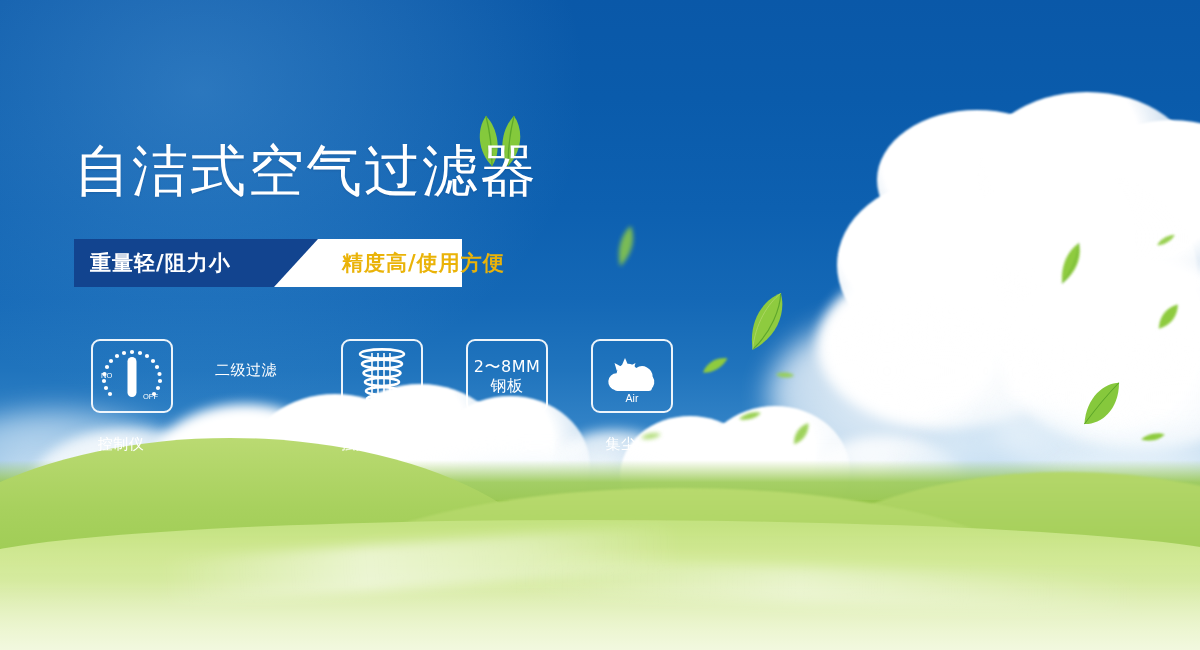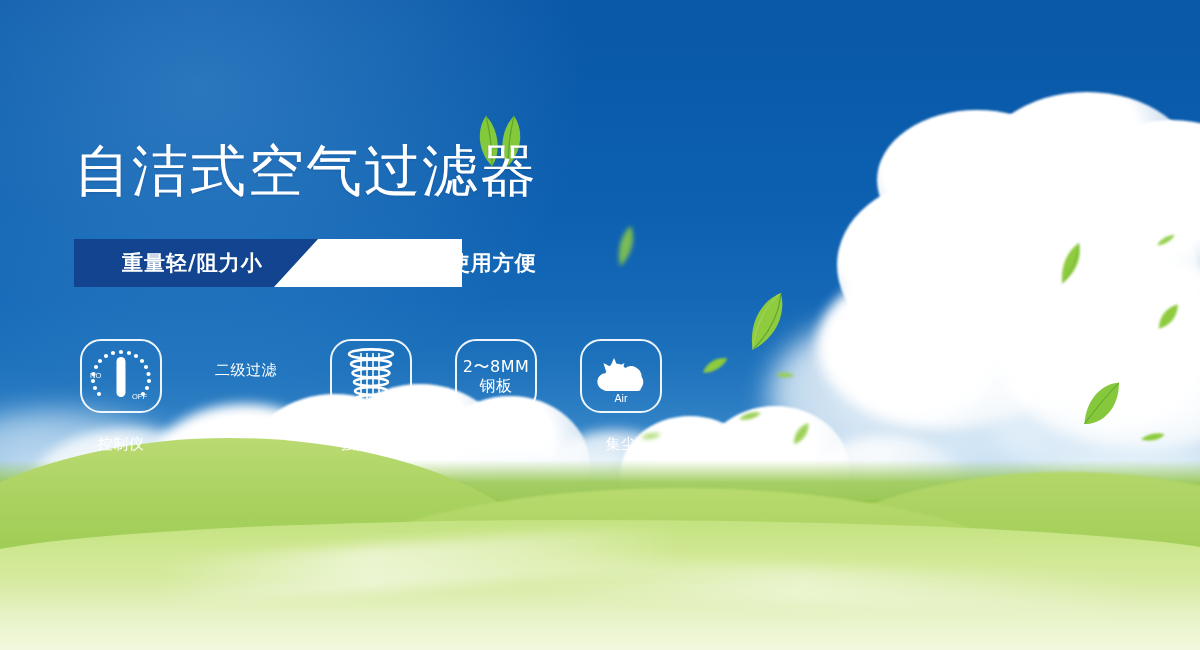--- a/index.html
+++ b/index.html
@@ -228,56 +228,56 @@
   }
   .subtitle-text {
     position: absolute;
     top: 0;
     height: 48px;
     line-height: 48px;
     font-size: 21px;
     letter-spacing: 1px;
     white-space: nowrap;
     font-family: "DejaVu Sans", "Liberation Sans", sans-serif;
-    margin-left: 32px;
   }
   #subtitle-text-left {
     left: 16px;
     color: #ffffff;
     font-weight: bold;
   }
   #subtitle-text-right {
     left: 268px;
-    color: #ffffff;
+    color: #eab308;
     font-weight: bold;
   }
 
   
   #features {
     position: absolute;
     left: 80px;
     top: 339px;
     display: flex;
     gap: 43px;
   }
   .feature {
     width: 82px;
     text-align: center;
   }
   .feature-box {
     position: relative;
     width: 82px;
     height: 74px;
     border: 2px solid rgba(255,255,255,0.92);
-    border-radius: 21px;
+    border-radius: 9px;
     box-sizing: border-box;
     display: flex;
     align-items: center;
     justify-content: center;
     overflow: hidden;
+    margin-left: 11px;
   }
   .feature-text {
     color: #ffffff;
     font-size: 16px;
     line-height: 19px;
     letter-spacing: 0.5px;
     font-family: "DejaVu Sans", "Liberation Sans", sans-serif;
     white-space: pre-line;
     text-align: center;
   }

